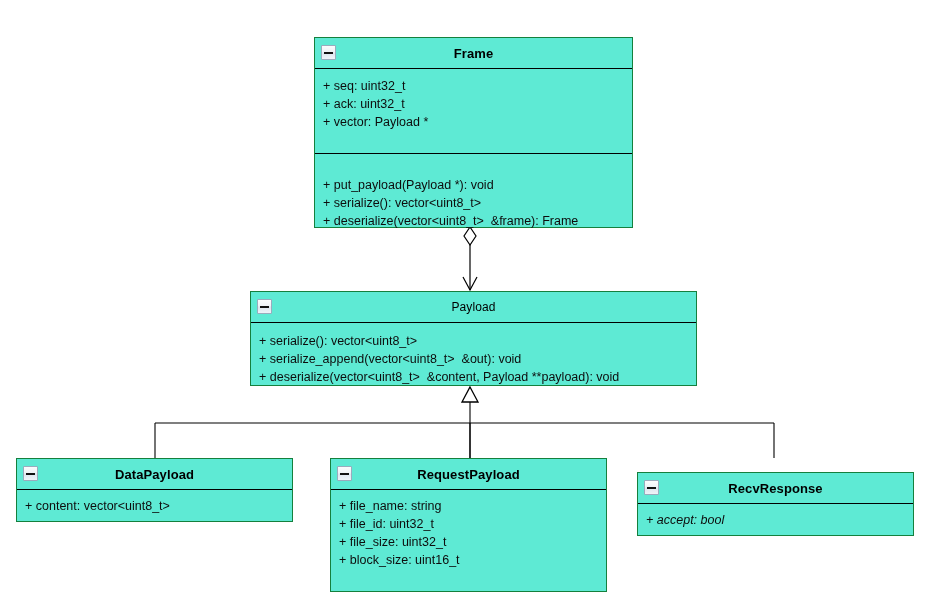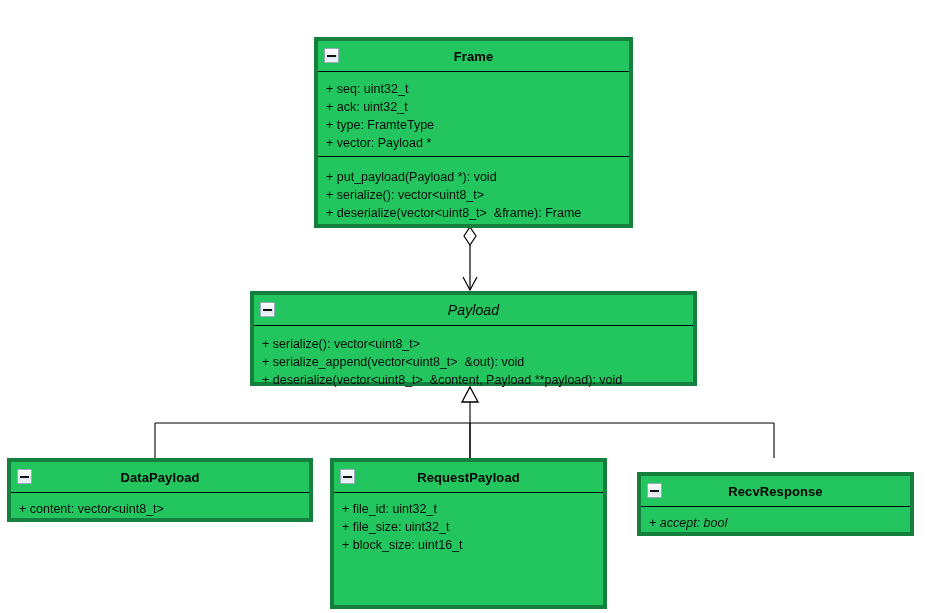--- a/index.html
+++ b/index.html
@@ -17,44 +17,43 @@
   #canvas {
     position: absolute;
     left: 0; top: 0;
     width: 937px;
     height: 613px;
   }
   
   .uml-class {
     position: absolute;
     box-sizing: border-box;
-    background: #22c55e;
-    border: 4px solid #15803d;
+    background: #5eead4;
+    border: 1px solid #15803d;
   }
   .uml-header {
     position: relative;
     box-sizing: border-box;
     height: 31px;
     border-bottom: 1px solid #000000;
     display: flex;
     align-items: center;
     justify-content: center;
   }
   .uml-title {
     font-size: 13px;
     font-weight: bold;
     color: #000000;
     letter-spacing: 0.1px;
     text-align: center;
     line-height: 15px;
   }
   .uml-title.abstract {
     font-weight: normal;
-    font-style: italic;
-    font-size: 14px;
+    font-size: 12px;
   }
   
   .collapse-box {
     position: absolute;
     left: 6px;
     top: 7px;
     width: 15px;
     height: 15px;
     box-sizing: border-box;
     border: 1px solid #9aabbd;
@@ -129,58 +128,58 @@
   <div class="mult-label" style="left:475px; top:213px;">1</div>
 
   <div class="uml-class" style="left:314px; top:37px; width:319px; height:191px;">
     <div class="uml-header">
       <span class="collapse-box"></span>
       <span class="uml-title">Frame</span>
     </div>
     <div class="uml-compartment" style="height:84px;">
       <div class="uml-line">+ seq: uint32_t</div>
       <div class="uml-line">+ ack: uint32_t</div>
-      <div class="uml-line">+ type: FramteType</div>
       <div class="uml-line">+ vector: Payload *</div>
     </div>
-    <div class="uml-compartment divided" style="height:74px; padding-top:11px;">
+    <div class="uml-compartment divided" style="height:74px; padding-top:22px;">
       <div class="uml-line">+ put_payload(Payload *): void</div>
       <div class="uml-line">+ serialize(): vector&lt;uint8_t&gt;</div>
       <div class="uml-line">+ deserialize(vector&lt;uint8_t&gt;  &amp;frame): Frame</div>
     </div>
   </div>
 
   <div class="uml-class" style="left:250px; top:291px; width:447px; height:95px;">
     <div class="uml-header">
       <span class="collapse-box"></span>
       <span class="uml-title abstract">Payload</span>
     </div>
     <div class="uml-compartment" style="height:63px; padding-top:9px;">
       <div class="uml-line">+ serialize(): vector&lt;uint8_t&gt;</div>
       <div class="uml-line">+ serialize_append(vector&lt;uint8_t&gt;  &amp;out): void</div>
       <div class="uml-line">+ deserialize(vector&lt;uint8_t&gt;  &amp;content, Payload **payload): void</div>
     </div>
   </div>
 
-  <div class="uml-class" style="left:7px; top:458px; width:306px; height:64px;">
+  <div class="uml-class" style="left:16px; top:458px; width:277px; height:64px;">
     <div class="uml-header">
       <span class="collapse-box"></span>
       <span class="uml-title">DataPayload</span>
     </div>
     <div class="uml-compartment" style="height:32px; padding-top:7px;">
       <div class="uml-line">+ content: vector&lt;uint8_t&gt;</div>
     </div>
   </div>
 
-  <div class="uml-class" style="left:330px; top:458px; width:277px; height:151px;">
+  <div class="uml-class" style="left:330px; top:458px; width:277px; height:134px;">
     <div class="uml-header">
       <span class="collapse-box"></span>
       <span class="uml-title">RequestPayload</span>
     </div>
     <div class="uml-compartment" style="height:102px; padding-top:7px;">
+      <div class="uml-line">+ file_name: string</div>
       <div class="uml-line">+ file_id: uint32_t</div>
       <div class="uml-line">+ file_size: uint32_t</div>
       <div class="uml-line">+ block_size: uint16_t</div>
     </div>
   </div>
 
   <div class="uml-class" style="left:637px; top:458px; width:277px; height:64px;margin-top:14px;">
     <div class="uml-header">
       <span class="collapse-box"></span>
       <span class="uml-title">RecvResponse</span>

